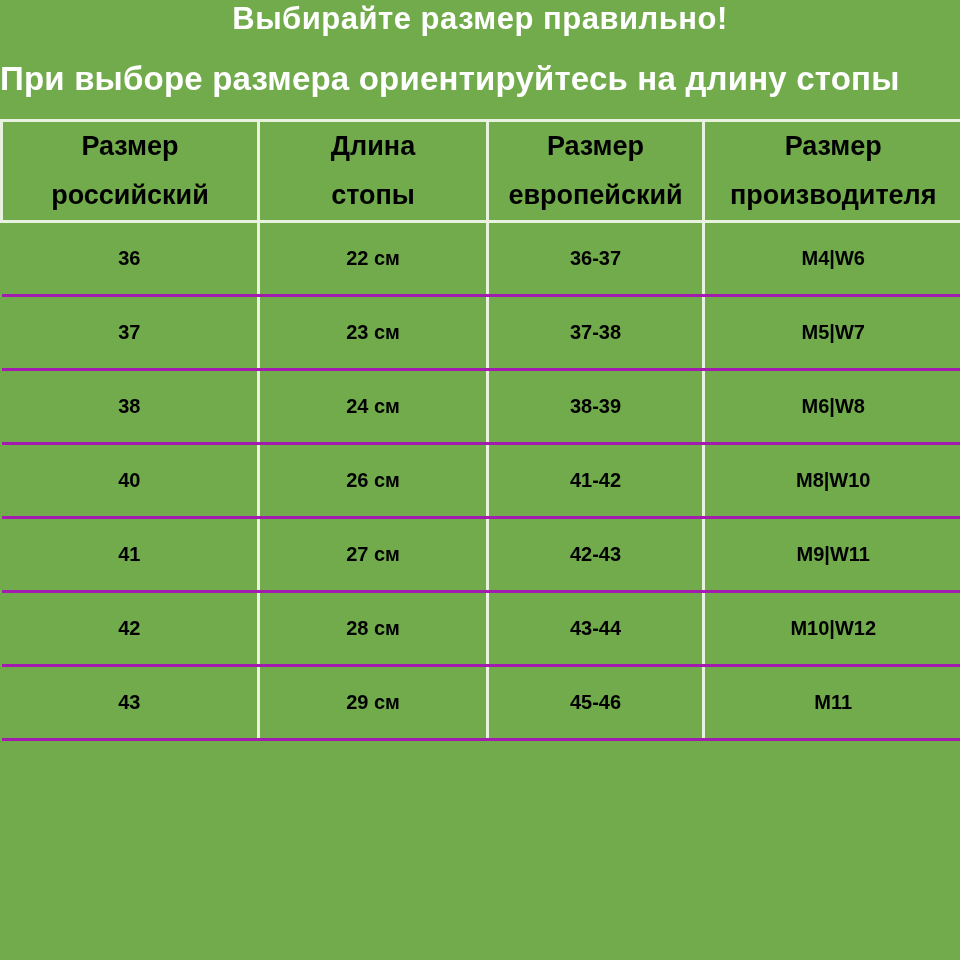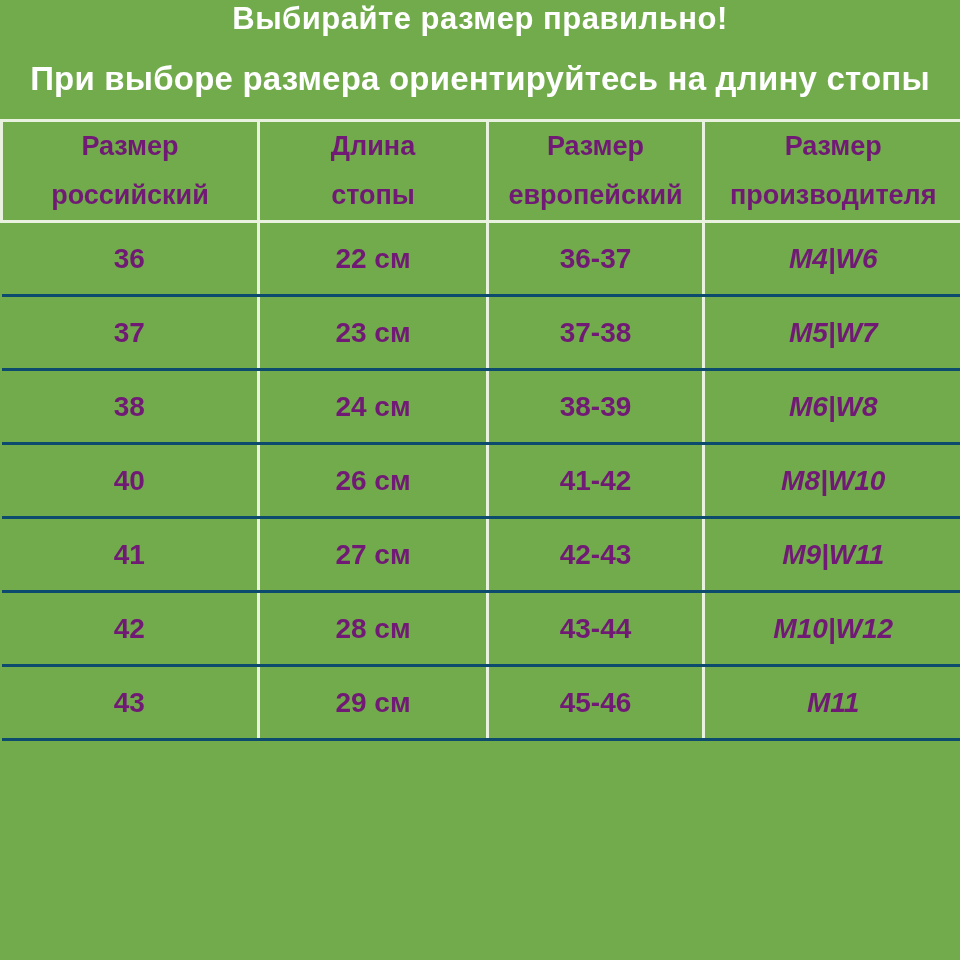--- a/index.html
+++ b/index.html
@@ -17,40 +17,39 @@
     position: relative;
   }
   .title-line1 {
     text-align: center;
     font-size: 31px;
     line-height: 38px;
     letter-spacing: 0.5px;
   }
   .title-line2 {
     margin-top: 21px;
-    text-align: center;
     font-size: 33px;
     line-height: 40px;
     white-space: nowrap;
     letter-spacing: 0.2px;
   }
   table.size-table {
     position: absolute;
     top: 119px;
     left: 0;
     width: 960px;
     border-collapse: collapse;
     table-layout: fixed;
   }
   .size-table th, .size-table td {
     text-align: center;
     vertical-align: middle;
     padding: 0;
     font-weight: bold;
-    color: #701a75;
+    color: #000000;
   }
   .size-table thead tr {
     height: 101px;
   }
   .size-table thead th {
     font-size: 27px;
     border-top: 3px solid #E8F2DE;
     border-bottom: 3px solid #E8F2DE;
     border-right: 3px solid #E8F2DE;
   }
@@ -61,27 +60,26 @@
     border-right: none;
   }
   .size-table thead th .hline {
     display: block;
     line-height: 49px;
   }
   .size-table tbody tr {
     height: 74px;
   }
   .size-table tbody td {
-    font-size: 28px;
-    border-bottom: 3px solid #0c4a6e;
+    font-size: 20px;
+    border-bottom: 3px solid #a21caf;
     border-right: 3px solid #E8F2DE;
   }
   .size-table tbody td:last-child {
     border-right: none;
-    font-style: italic;
   }
 </style>
 </head>
 <body>
 
 <div class="title-line1">Выбирайте размер правильно!</div>
 <div class="title-line2">При выборе размера ориентируйтесь на длину стопы</div>
 
 <table class="size-table">
   <colgroup>

